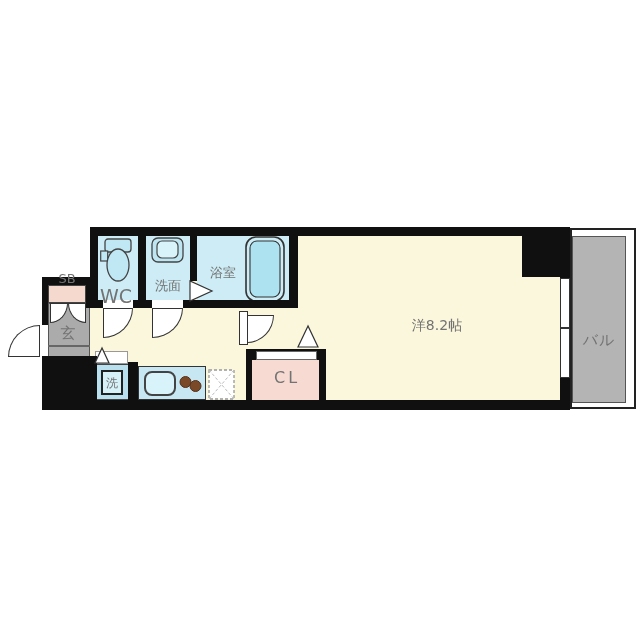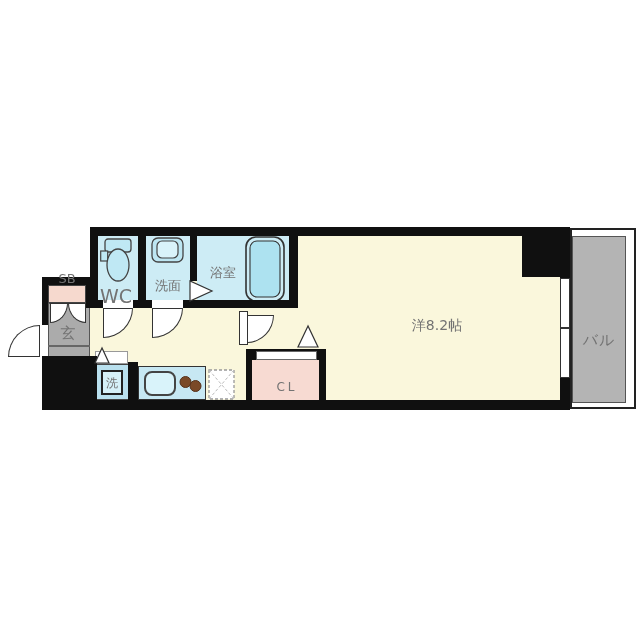--- a/index.html
+++ b/index.html
@@ -111,17 +111,17 @@
   <div class="a" style="left:560px;top:327px;width:10px;height:2px;background:#333;"></div>
 
   <div class="a" style="left:570px;top:228px;width:66px;height:181px;background:#fff;border:2px solid #222;"></div>
   <div class="a" style="left:572px;top:236px;width:54px;height:167px;background:#B4B4B4;border:1px solid #555;"></div>
 
   <span class="label" style="left:67px;top:278px;font-size:13px;">SB</span>
   <span class="label" style="left:116px;top:296px;font-size:19px;">WC</span>
   <span class="label" style="left:168px;top:285px;font-size:13px;">洗面</span>
   <span class="label" style="left:223px;top:272px;font-size:13px;">浴室</span>
   <span class="label" style="left:68px;top:333px;font-size:15px;">玄</span>
-  <span class="label" style="left:287px;top:387px;font-size:12px;letter-spacing:3px;">CL</span>
+  <span class="label" style="left:287px;top:378px;font-size:16px;letter-spacing:3px;">CL</span>
   <span class="label" style="left:437px;top:325px;font-size:14px;">洋8.2帖</span>
   <span class="label" style="left:599px;top:340px;font-size:15px;letter-spacing:1px;">バル</span>
 
 </div>
 
 </body></html>

